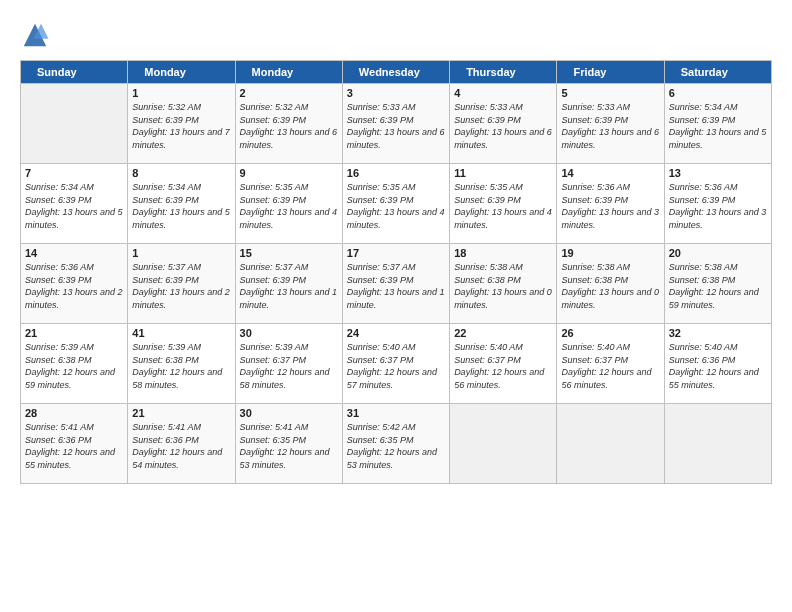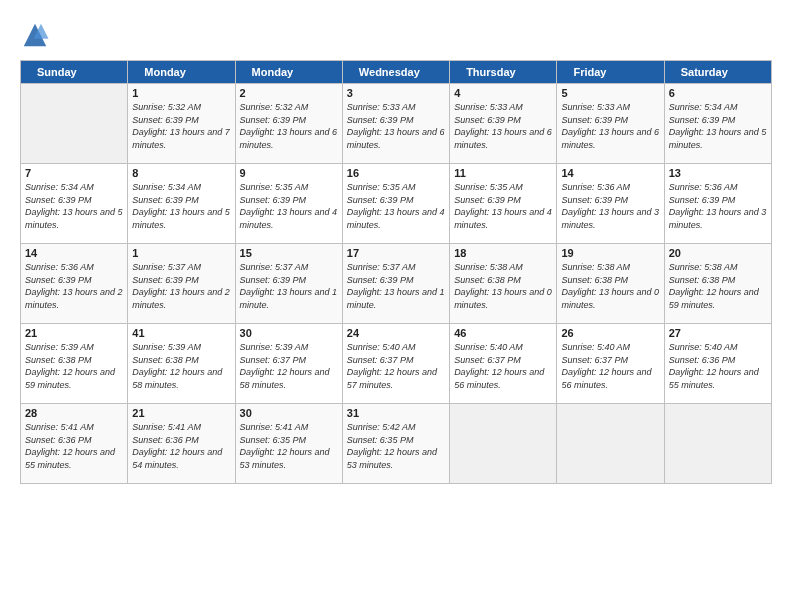--- a/index.html
+++ b/index.html
@@ -268,33 +268,33 @@
           Sunrise: 5:39 AM<br>Sunset: 6:37 PM<br>Daylight: 12 hours and 58 minutes.
         </div>
         </td>
         <td>
           <div class="day-number">24</div>
         <div class="day-info">
           Sunrise: 5:40 AM<br>Sunset: 6:37 PM<br>Daylight: 12 hours and 57 minutes.
         </div>
         </td>
         <td>
-          <div class="day-number">46</div>
+          <div class="day-number">22</div>
         <div class="day-info">
           Sunrise: 5:40 AM<br>Sunset: 6:37 PM<br>Daylight: 12 hours and 56 minutes.
         </div>
         </td>
         <td>
           <div class="day-number">26</div>
         <div class="day-info">
           Sunrise: 5:40 AM<br>Sunset: 6:37 PM<br>Daylight: 12 hours and 56 minutes.
         </div>
         </td>
         <td>
-          <div class="day-number">27</div>
+          <div class="day-number">32</div>
         <div class="day-info">
           Sunrise: 5:40 AM<br>Sunset: 6:36 PM<br>Daylight: 12 hours and 55 minutes.
         </div>
         </td>
       </tr>
       <tr>
         <td>
           <div class="day-number">28</div>
         <div class="day-info">
           Sunrise: 5:41 AM<br>Sunset: 6:36 PM<br>Daylight: 12 hours and 55 minutes.

